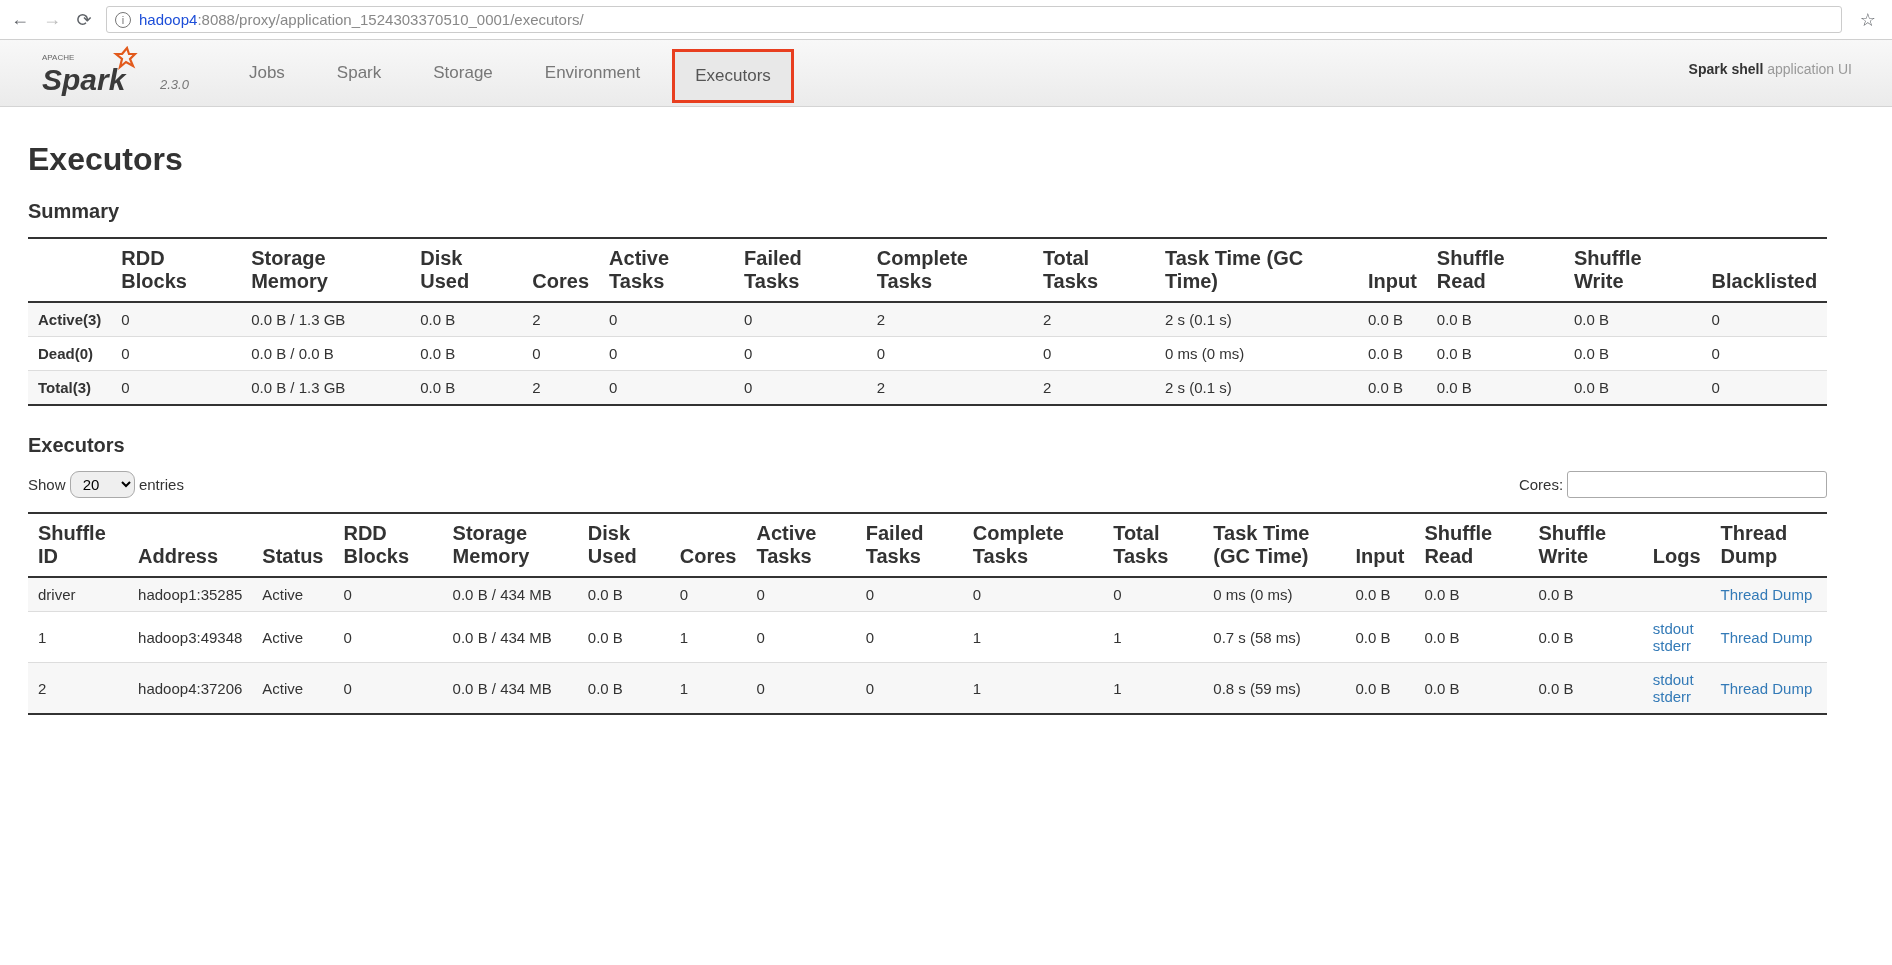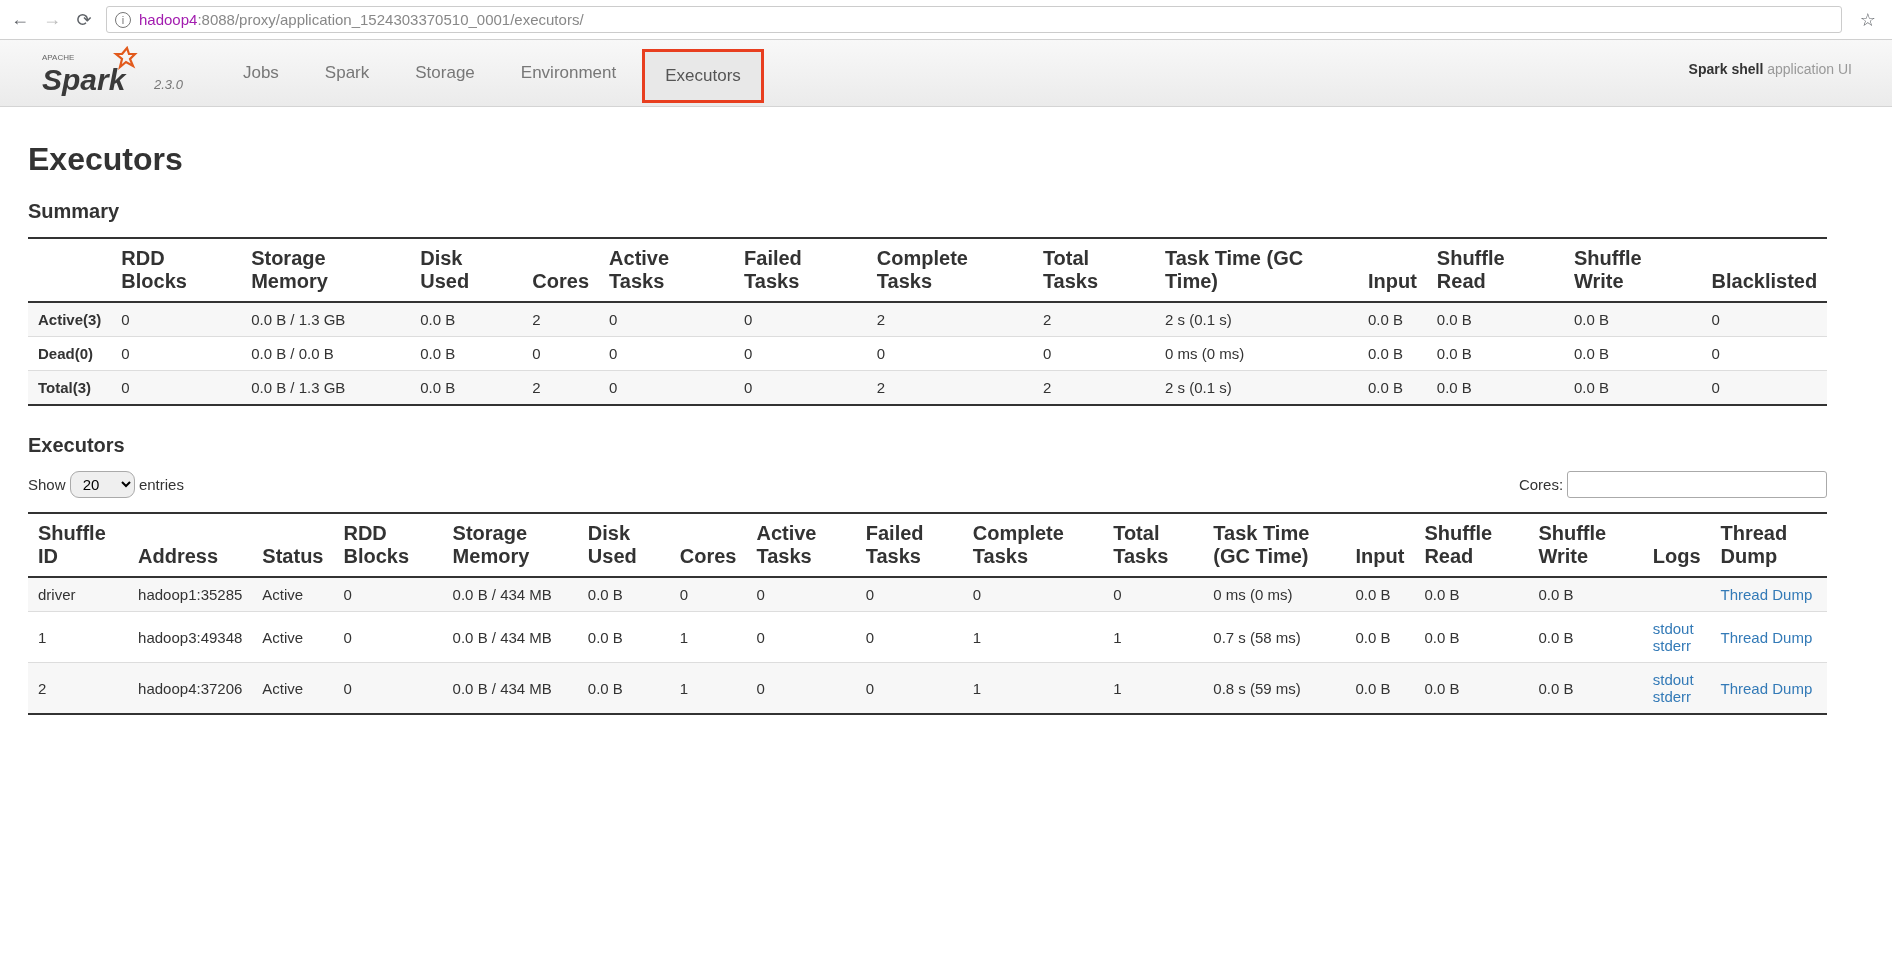--- a/index.html
+++ b/index.html
@@ -4,28 +4,28 @@
 <style>
 * { box-sizing: border-box; margin: 0; padding: 0; }
 body { font-family: "Helvetica Neue", Helvetica, Arial, sans-serif; font-size: 14px; color: #333; width:1892px; background:#fff;}
 
 .browser-bar { display:flex; align-items:center; padding:6px 10px; border-bottom:1px solid #d0d0d0; background:#fff; gap:12px;}
 .browser-bar .nav-btn { width:20px; height:20px; display:flex; align-items:center; justify-content:center; color:#5f6368; font-size:18px; cursor:pointer;}
 .browser-bar .nav-btn.disabled { color:#bbb; cursor:default;}
 .addr { flex:1; display:flex; align-items:center; border:1px solid #ccc; border-radius:3px; padding:4px 8px; gap:8px; }
 .addr .info-icon { width:16px; height:16px; border:1px solid #777; border-radius:50%; display:flex; align-items:center; justify-content:center; font-size:11px; color:#777;}
 .addr .url { font-size:15px; color:#888; }
-.addr .url .host { color:#a21caf; font-weight:500;}
+.addr .url .host { color:#1d4ed8; font-weight:500;}
 .star-icon { font-size:18px; color:#5f6368; padding:0 6px;}
 
 .topnav { background:linear-gradient(#f8f8f8,#ebebeb); border-bottom:1px solid #d4d4d4; padding:6px 40px 0 40px; display:flex; align-items:center;}
-.logo { display:flex; align-items:flex-end; gap:14px; margin-right:40px; padding-bottom:10px;}
+.logo { display:flex; align-items:flex-end; gap:20px; margin-right:40px; padding-bottom:10px;}
 .logo svg { display:block;}
 .logo .ver { font-size:13px; color:#777; padding-bottom:4px;font-style:italic;}
-.tabs { display:flex; gap:6px; flex:1;}
+.tabs { display:flex; gap:12px; flex:1;}
 .tab { padding:14px 20px; color:#777; font-size:17px; cursor:pointer;}
 .tab.active { background:#e8e8e8; border:3px solid #e83e1f; color:#555;}
 .app-label { color:#999; font-size:14px; padding-bottom:14px; }
 .app-label b { color:#333; font-weight:bold; }
 
 .content { padding:20px 28px; }
 h2.page-title { font-size:32px; font-weight:bold; margin:14px 0 22px 0;}
 h4.section { font-size:20px; font-weight:bold; margin:4px 0 14px 0;}
 
 table { border-collapse:collapse; width:98%; margin-bottom:28px; }

